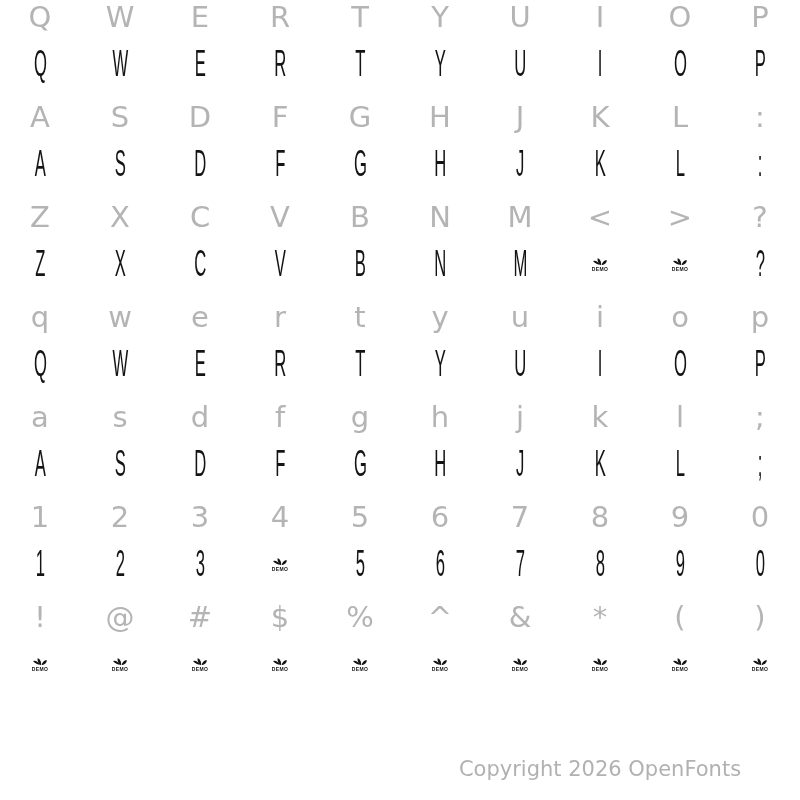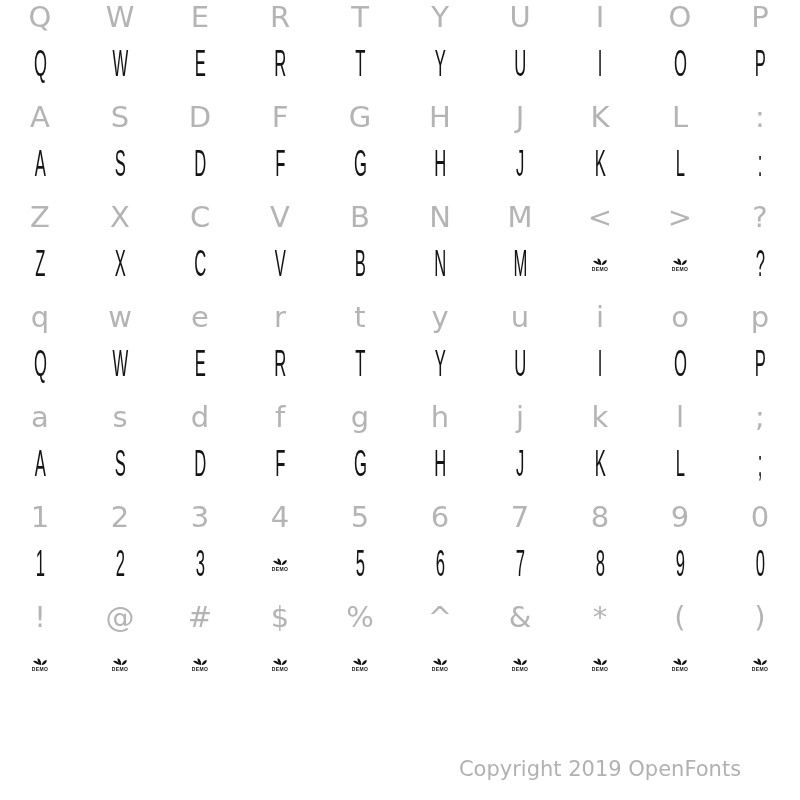--- a/index.html
+++ b/index.html
@@ -641,13 +641,13 @@
               <path d="M7.4 9.8 C5.2 9.2 2.6 8.2 1.2 6.2 C3.0 4.9 5.9 6.6 7.8 9.2 Z"></path>
               <path d="M9.6 9.4 C10.4 7.2 12.2 5.4 14.6 4.9 C15.3 7.0 13.2 9.2 10.2 10.0 Z"></path>
             </g>
           </svg>
           <span class="demo-label">DEMO</span>
         </span>
       </span>
     </div>
   </div>
 
-<div id="copyright">Copyright 2019 OpenFonts</div>
+<div id="copyright">Copyright 2026 OpenFonts</div>
 
 </body></html>

